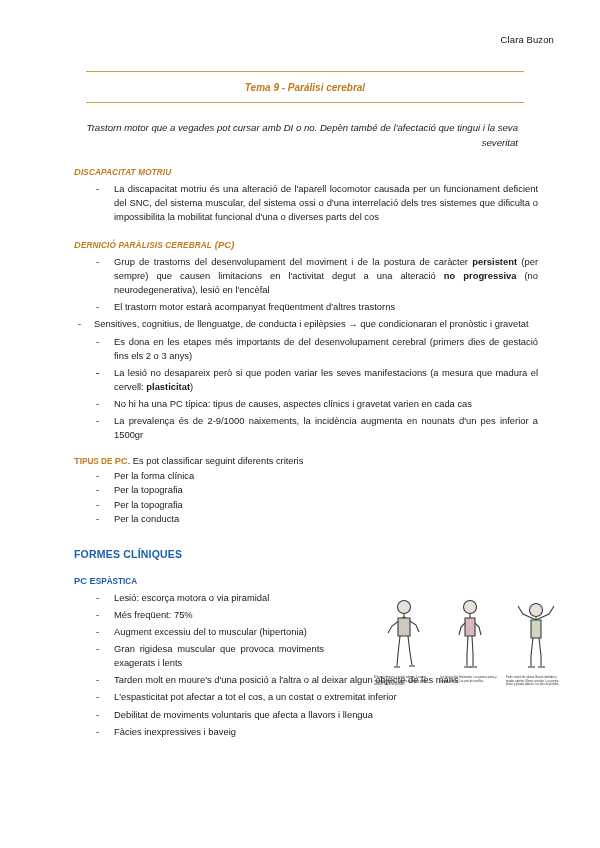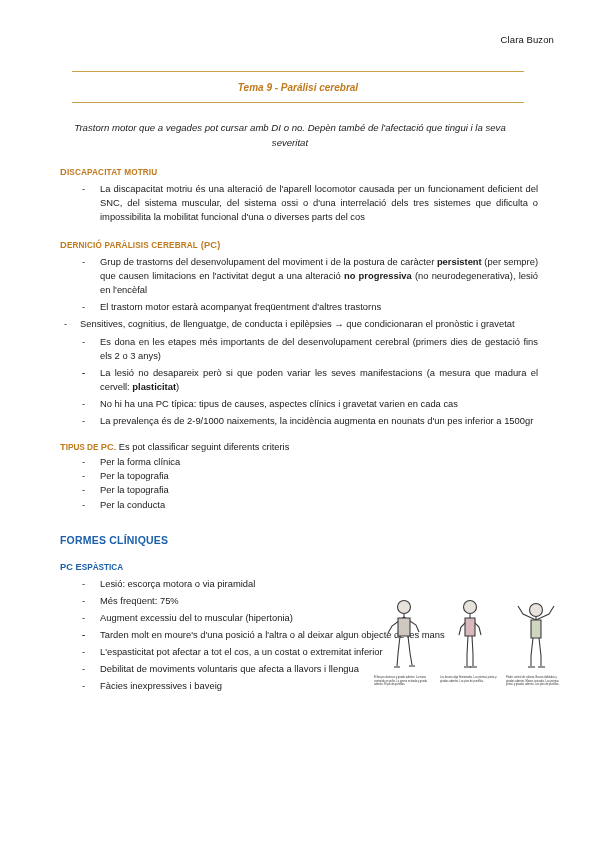--- a/index.html
+++ b/index.html
@@ -13,21 +13,21 @@
     font-family: "Liberation Sans", sans-serif;
     color: #1a1a1a;
     position: relative;
     overflow: hidden;
   }
   .page {
     position: relative;
     width: 600px;
     height: 848px;
     box-sizing: border-box;
-    padding: 28px 46px 10px 42px;
+    padding: 28px 46px 10px 56px;
   }
   .author {
     text-align: right;
     font-size: 9.5px;
     color: #111;
     margin: 6px 0 0 0;
     letter-spacing: 0.1px;
   }
   .rule {
     border: none;
@@ -43,31 +43,32 @@
     margin: 10px 0 0 0;
   }
   .rule2 {
     border: none;
     border-top: 1px solid #c9a24a;
     margin: 9px 30px 0 30px;
   }
   .intro {
     font-size: 9.6px;
     font-style: italic;
-    text-align: center;
+    text-align: right;
     line-height: 1.55;
     margin: 18px 36px 0 20px;
     color: #1a1a1a;
   }
   .sec-head {
     font-size: 9.3px;
     font-weight: bold;
     color: #c07a1e;
     margin: 16px 0 5px 18px;
     letter-spacing: 0.15px;
+    font-style: italic;
   }
   .sec-head .small {
     font-size: 8.2px;
   }
   .sec-head-blue {
     font-size: 9.3px;
     font-weight: bold;
     color: #1b5faa;
     margin: 16px 0 5px 18px;
   }
@@ -200,21 +201,21 @@
     <li><span class="dash">-</span><span>Per la conducta</span></li>
   </ul>
 
   <div class="formes">FORMES CLÍNIQUES</div>
 
   <div class="sec-head-blue"><span>PC E</span><span class="small">SPÀSTICA</span></div>
   <ul class="items">
     <li style="margin-right:230px;"><span class="dash">-</span><span>Lesió: escorça motora o via piramidal</span></li>
     <li style="margin-right:230px;"><span class="dash">-</span><span>Més freqüent: 75%</span></li>
     <li style="margin-right:230px;"><span class="dash">-</span><span>Augment excessiu del to muscular (hipertonia)</span></li>
-    <li style="margin-right:230px;"><span class="dash">-</span></li>
+    <li style="margin-right:230px;"><span class="dash">-</span><span>Gran rigidesa muscular que provoca moviments exagerats i lents</span></li>
     <li><span class="dash">-</span><span>Tarden molt en moure's d'una posició a l'altra o al deixar algun objecte de les mans</span></li>
     <li><span class="dash">-</span><span>L'espasticitat pot afectar a tot el cos, a un costat o extremitat inferior</span></li>
     <li><span class="dash">-</span><span>Debilitat de moviments voluntaris que afecta a llavors i llengua</span></li>
     <li><span class="dash">-</span><span>Fàcies inexpressives i baveig</span></li>
   </ul>
 
   <div class="figures">
     <div class="fig">
       <svg width="60" height="78" viewBox="0 0 60 78">
         <g fill="none" stroke="#3b3b3b" stroke-width="1.1">

